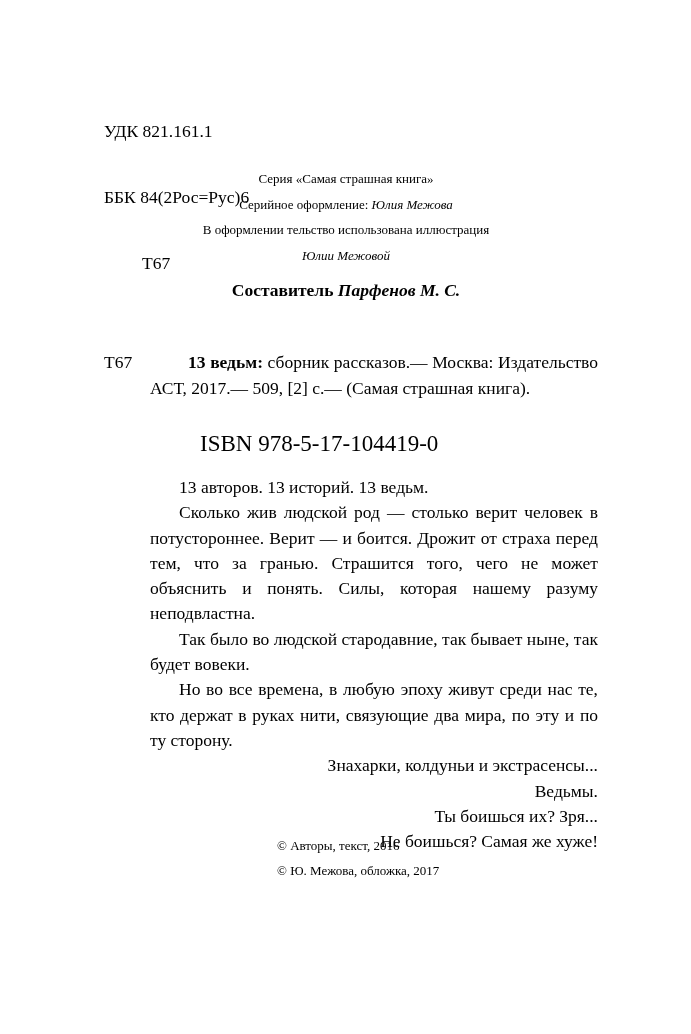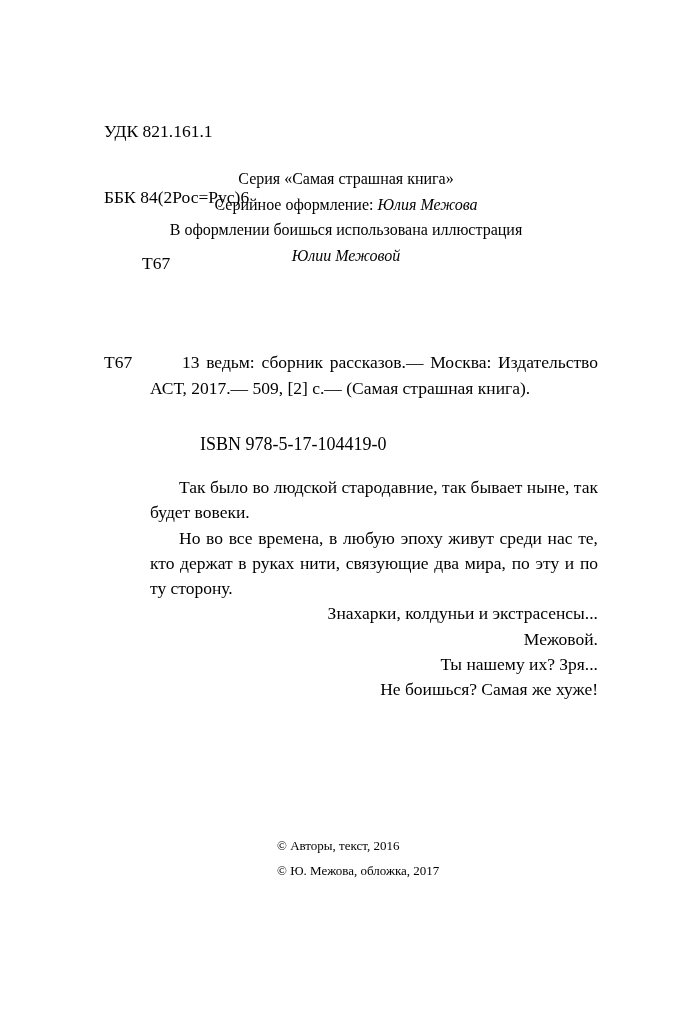--- a/index.html
+++ b/index.html
@@ -29,21 +29,21 @@
   .codes .code-line { display: block; }
   .codes .code-indent { padding-left: 38px; }
 
   
   .series-block {
     position: absolute;
     left: 97px;
     top: 166px;
     width: 498px;
     text-align: center;
-    font-size: 16px;
+    font-size: 13px;
     line-height: 25.5px;
   }
   .series-block .ln { display: block; }
   .series-block i { font-style: italic; }
 
   .compiler-block {
     position: absolute;
     left: 97px;
     top: 278px;
     width: 498px;
@@ -72,27 +72,27 @@
   .biblio-body {
     margin-left: 46px;
     text-align: justify;
     text-justify: inter-word;
     hyphens: manual;
   }
   .biblio-body .lead {
     display: inline-block;
     width: 32px;
   }
-  .biblio-body b { font-weight: normal; }
+  .biblio-body b { font-weight: bold; margin-left: 6px; }
 
   .isbn {
     position: absolute;
     left: 200px;
     top: 432px;
-    font-size: 18px;
+    font-size: 23px;
     line-height: 24px;
     text-align: right;
   }
 
   
   .annotation {
     position: absolute;
     left: 150px;
     top: 475px;
     width: 448px;
@@ -129,38 +129,43 @@
 
   <div class="codes">
     <span class="code-line">УДК 821.161.1</span>
     <span class="code-line">ББК 84(2Рос=Рус)6</span>
     <span class="code-line code-indent">Т67</span>
   </div>
 
   <div class="series-block">
     <span class="ln">Серия «Самая страшная книга»</span>
     <span class="ln"><span>Серийное оформление: </span><i>Юлия Межова</i></span>
-    <span class="ln">В оформлении боишься использована иллюстрация</span>
+    <span class="ln">В оформлении тельство использована иллюстрация</span>
     <span class="ln"><i>Юлии Межовой</i></span>
   </div>
 
+  <div class="compiler-block">
+    <span>Составитель </span><i>Парфенов М. С.</i>
+  </div>
 
   <div class="biblio">
     <span class="biblio-sigil">Т67</span>
     <div class="biblio-body"><span class="lead"></span><b>13 ведьм:</b><span> сборник рассказов.— Москва: Изда­тельство АСТ, 2017.— 509, [2] с.— (Самая страшная книга).</span></div>
   </div>
 
   <div class="isbn">ISBN 978-5-17-104419-0</div>
 
   <div class="annotation">
+    <p>13 авторов. 13 историй. 13 ведьм.</p>
+    <p>Сколько жив людской род —  столько верит чело­век в потустороннее. Верит — и боится. Дрожит от страха перед тем, что за гранью. Страшится того, чего не может объяснить и понять. Силы, которая нашему разуму неподвластна.</p>
     <p>Так было во людской стародавние, так бывает ныне, так будет вовеки.</p>
     <p>Но во все времена, в любую эпоху живут среди нас те, кто держат в руках нити, связующие два мира, по эту и по ту сторону.</p>
     <p class="short">Знахарки, колдуньи и экстрасенсы...</p>
-    <p class="short">Межовой.</p>
-    <p class="short">Ты нашему их? Зря...</p>
+    <p class="short">Ведьмы.</p>
+    <p class="short">Ты боишься их? Зря...</p>
     <p class="short">Не боишься? Самая же хуже!</p>
   </div>
 
   <div class="copyright">
     <span class="cline">© Авторы, текст, 2016</span>
     <span class="cline">© Ю. Межова, обложка, 2017</span>
   </div>
 
 </div>
 

